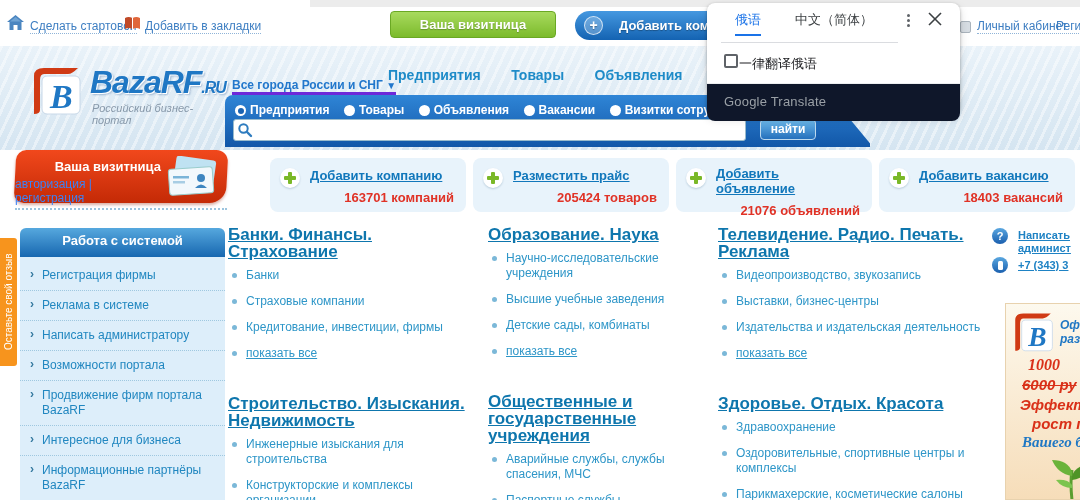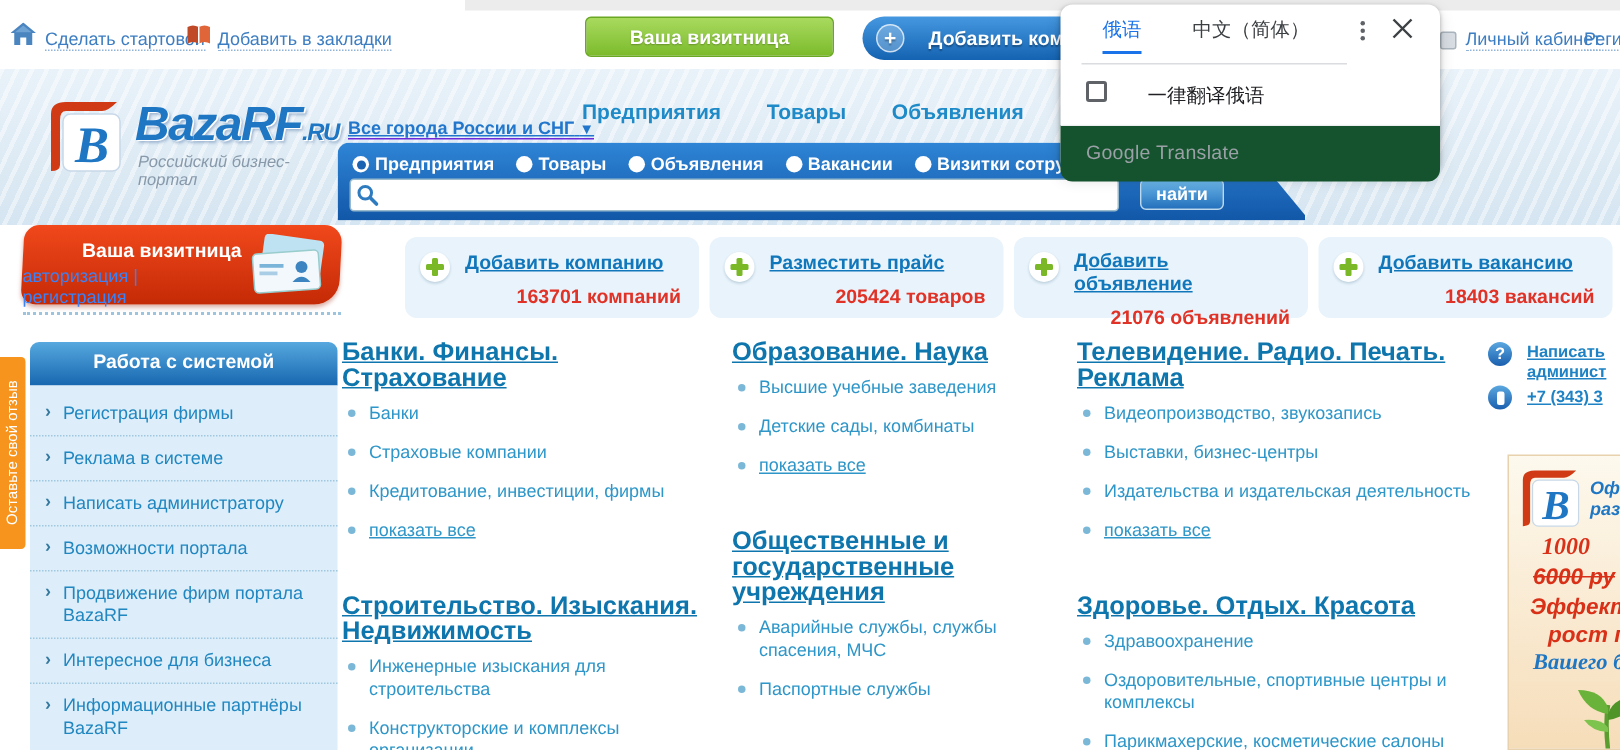--- a/index.html
+++ b/index.html
@@ -43,21 +43,21 @@
   .logo { position:absolute; left:28px; top:62px; width:200px; height:62px; }
   .logo-badge { position:absolute; left:0; top:4px; }
   .logo-text { position:absolute; left:62px; top:2px; font-size:32px; font-weight:bold;
     font-style:italic; color:#1f77c4; letter-spacing:-1px;
     text-shadow:1px 1px 0 #fff, 2px 2px 2px rgba(40,90,150,.35); }
   .logo-suffix { font-size:16px; }
   .logo-tagline { position:absolute; left:64px; top:40px; font-size:11px; font-style:italic; color:#8899aa; }
 
   
   .cities-link { position:absolute; left:232px; top:78px; font-size:12px; color:#2277cc;
-    border-bottom:1px solid #6d28d9; font-weight:bold;text-decoration:underline; }
+    border-bottom:3px solid #6d28d9; font-weight:bold; }
   .cities-link .chev { color:#2277cc; font-size:10px; }
   .main-nav { position:absolute; left:388px; top:66px; }
   .main-nav a { font-size:14px; font-weight:bold; color:#1e8bc8; margin-right:26px; }
   .search-panel { position:absolute; left:225px; top:95px; width:645px; height:52px;
     background:linear-gradient(#2f85d6,#1257a8);
     clip-path:polygon(0 0, 8px 0, 605px 0, 648px 100%, 0 100%);
     border-radius:8px 0 0 0; }
   .radio-row { position:absolute; left:10px; top:5px; white-space:nowrap; }
   .radio-item { display:inline-block; margin-right:10px; font-size:12px; font-weight:bold; color:#fff; }
   .radio { display:inline-block; vertical-align:-2px; width:11px; height:11px; border-radius:50%;
@@ -155,22 +155,22 @@
   .pp-tab { position:absolute; top:0; height:33px; line-height:34px; font-size:13px; cursor:pointer; }
   .pp-tab.src { left:28px; color:#1a73e8; border-bottom:2px solid #1a73e8; }
   .pp-tab.tgt { left:88px; color:#3c4043; }
   .pp-tabline { position:absolute; left:14px; right:62px; bottom:0; border-bottom:1px solid #dadce0; }
   .pp-dots { position:absolute; right:44px; top:9px; width:16px; height:16px; cursor:pointer; }
   .pp-dots i { display:block; width:3px; height:3px; border-radius:50%; background:#5f6368; margin:2px auto; }
   .pp-close { position:absolute; right:16px; top:9px; width:16px; height:16px; cursor:pointer; }
   .pp-body { position:relative; height:40px; }
   .pp-check { position:absolute; left:17px; top:11px; width:14px; height:14px;
     border:2px solid #5f6368; border-radius:2px; cursor:pointer; }
-  .pp-check-label { position:absolute; left:58px; top:12px; font-size:13px; color:#202124; }
-  .pp-footer { height:38px; border-top:1px solid #eceef0; background:#14532d; border-radius:0 0 8px 8px; }
+  .pp-check-label { position:absolute; left:32px; top:12px; font-size:13px; color:#202124; }
+  .pp-footer { height:38px; border-top:1px solid #eceef0; background:#0f172a; border-radius:0 0 8px 8px; }
   .pp-brand { padding:10px 0 0 17px; font-size:13px; color:#9aa0a6; letter-spacing:.2px; }
 </style>
 </head>
 <body>
 
 <div id="page">
 
   <div class="top-strip"></div>
 
   <div class="topbar">
@@ -315,20 +315,21 @@
         <li><a>Конструкторские и комплексы организации</a></li>
 
       </ul>
     </div>
   </div>
 
   <div class="cat-col col2">
     <div class="cat-section">
       <a class="cat-title">Образование. Наука</a>
       <ul class="cat-list">
+        <li><a>Научно-исследовательские учреждения</a></li>
         <li><a>Высшие учебные заведения</a></li>
         <li><a>Детские сады, комбинаты</a></li>
         <li><a class="more">показать все</a></li>
       </ul>
     </div>
     <div class="cat-section">
       <a class="cat-title">Общественные и государственные учреждения</a>
       <ul class="cat-list">
         <li><a>Аварийные службы, службы спасения, МЧС</a></li>
         <li><a>Паспортные службы</a></li>

